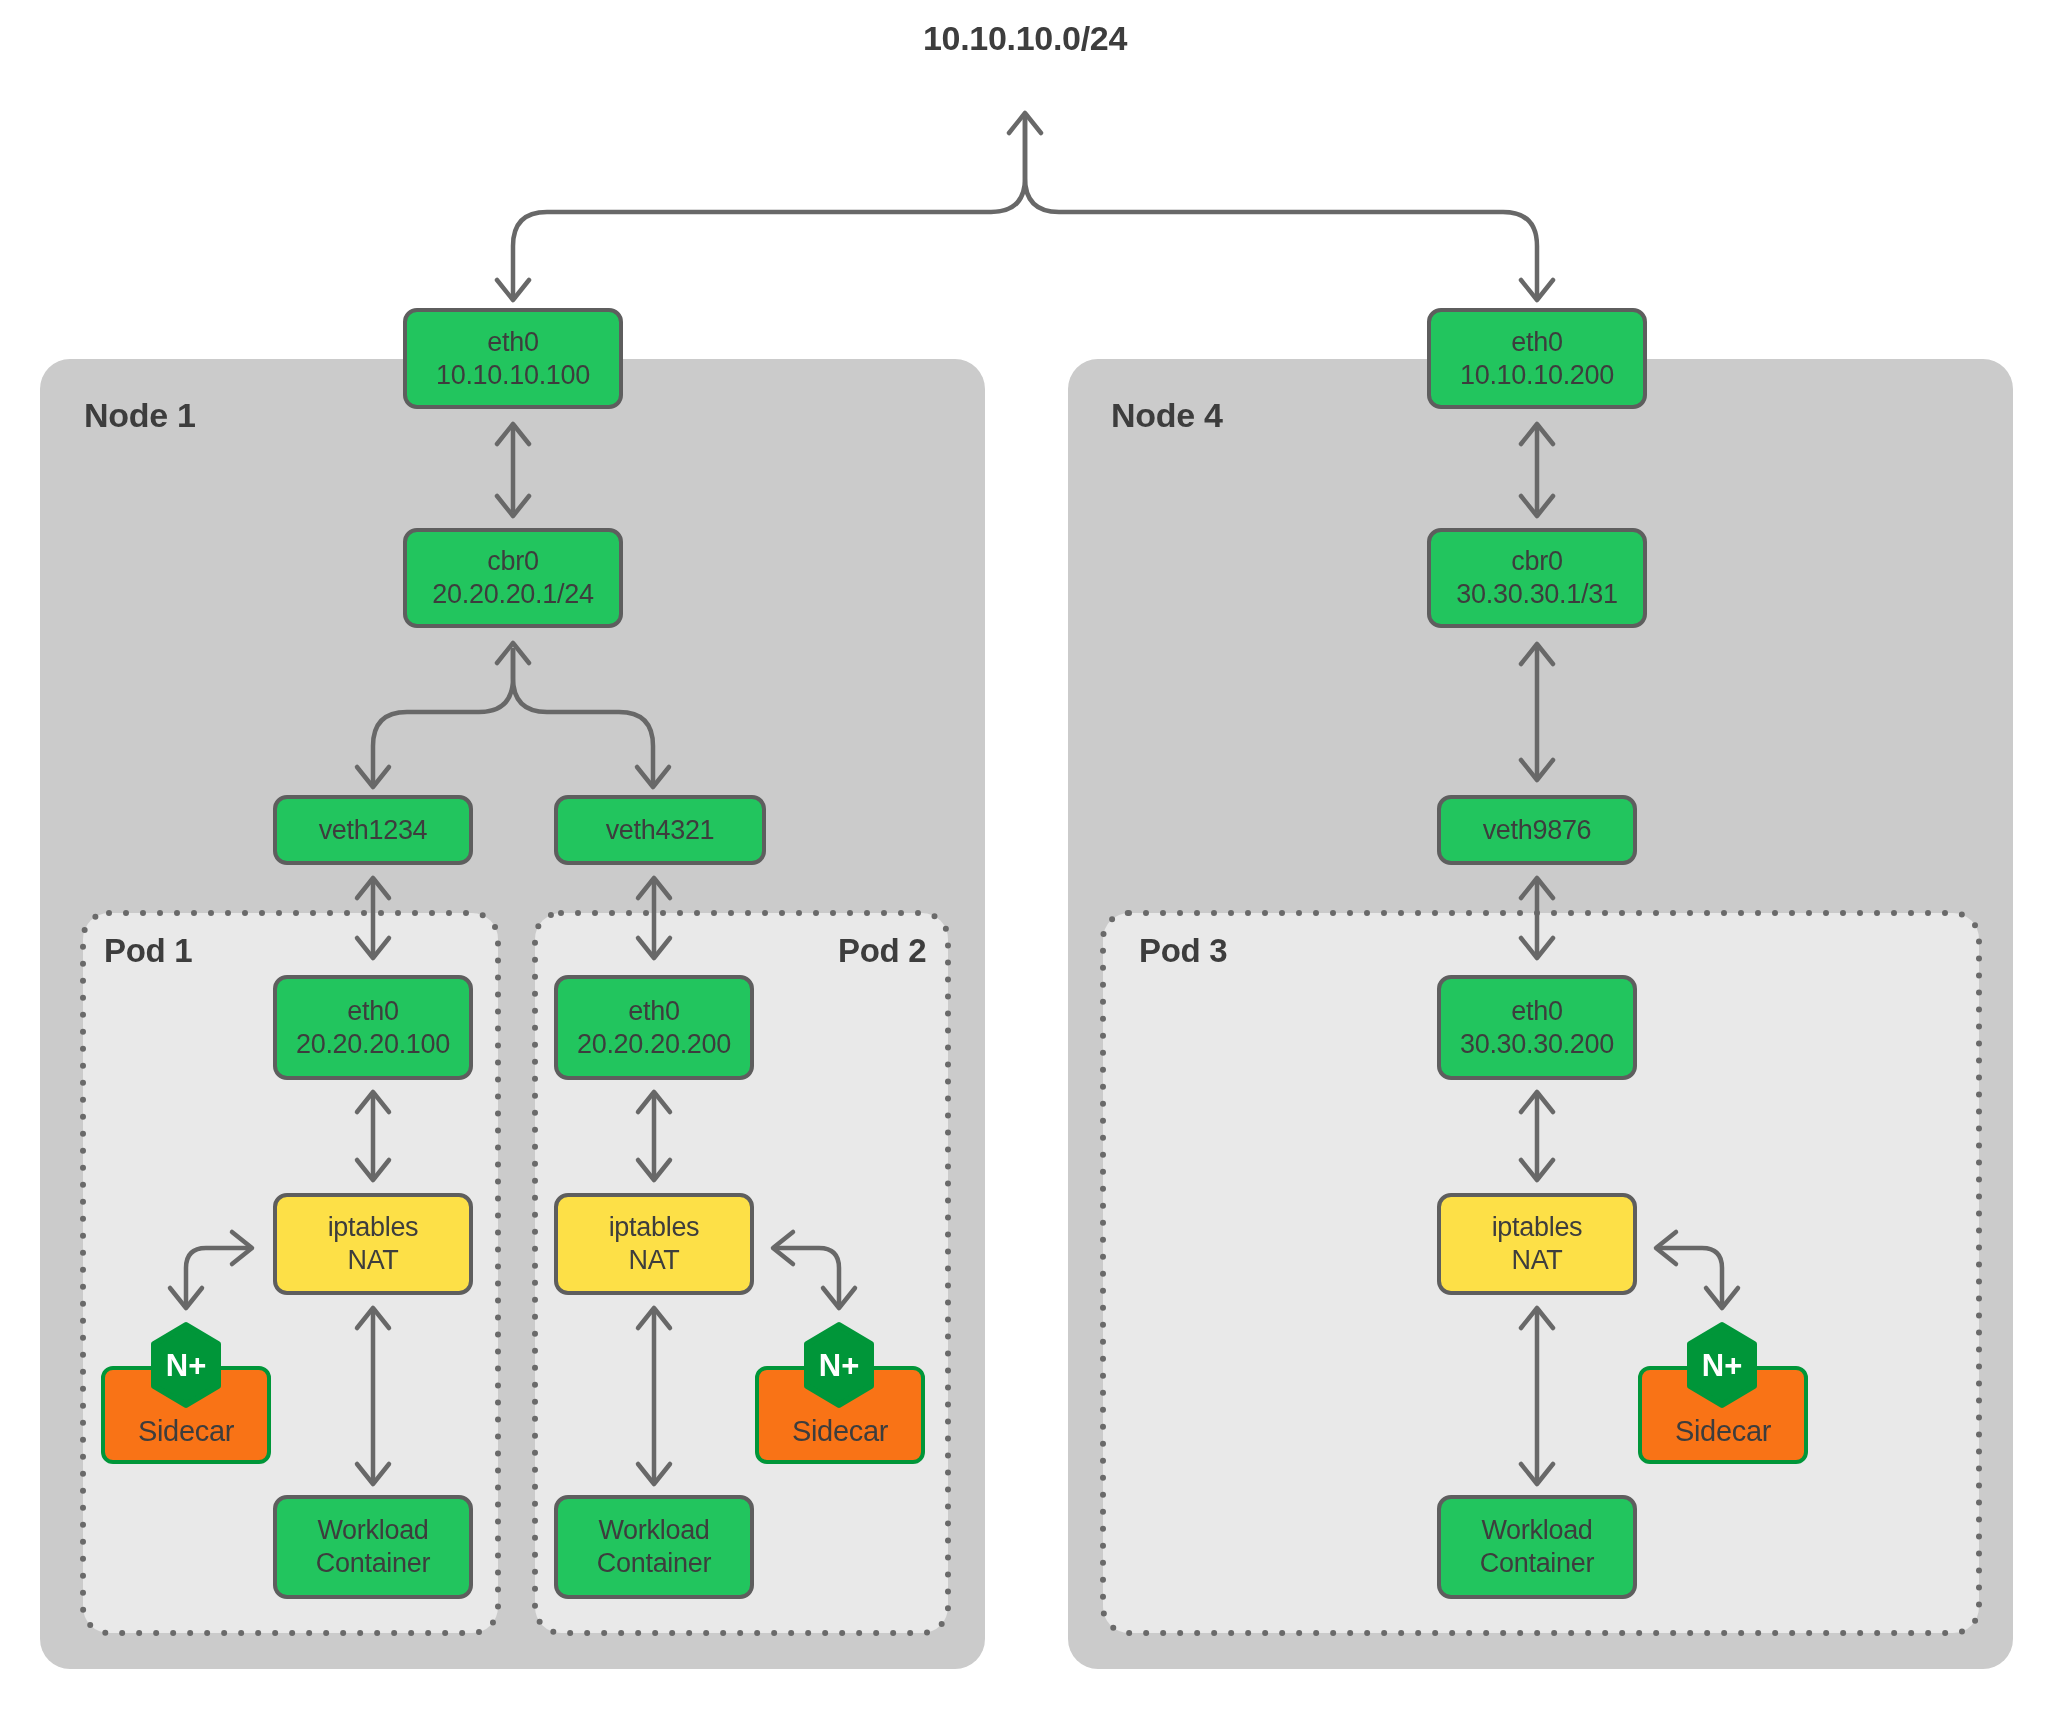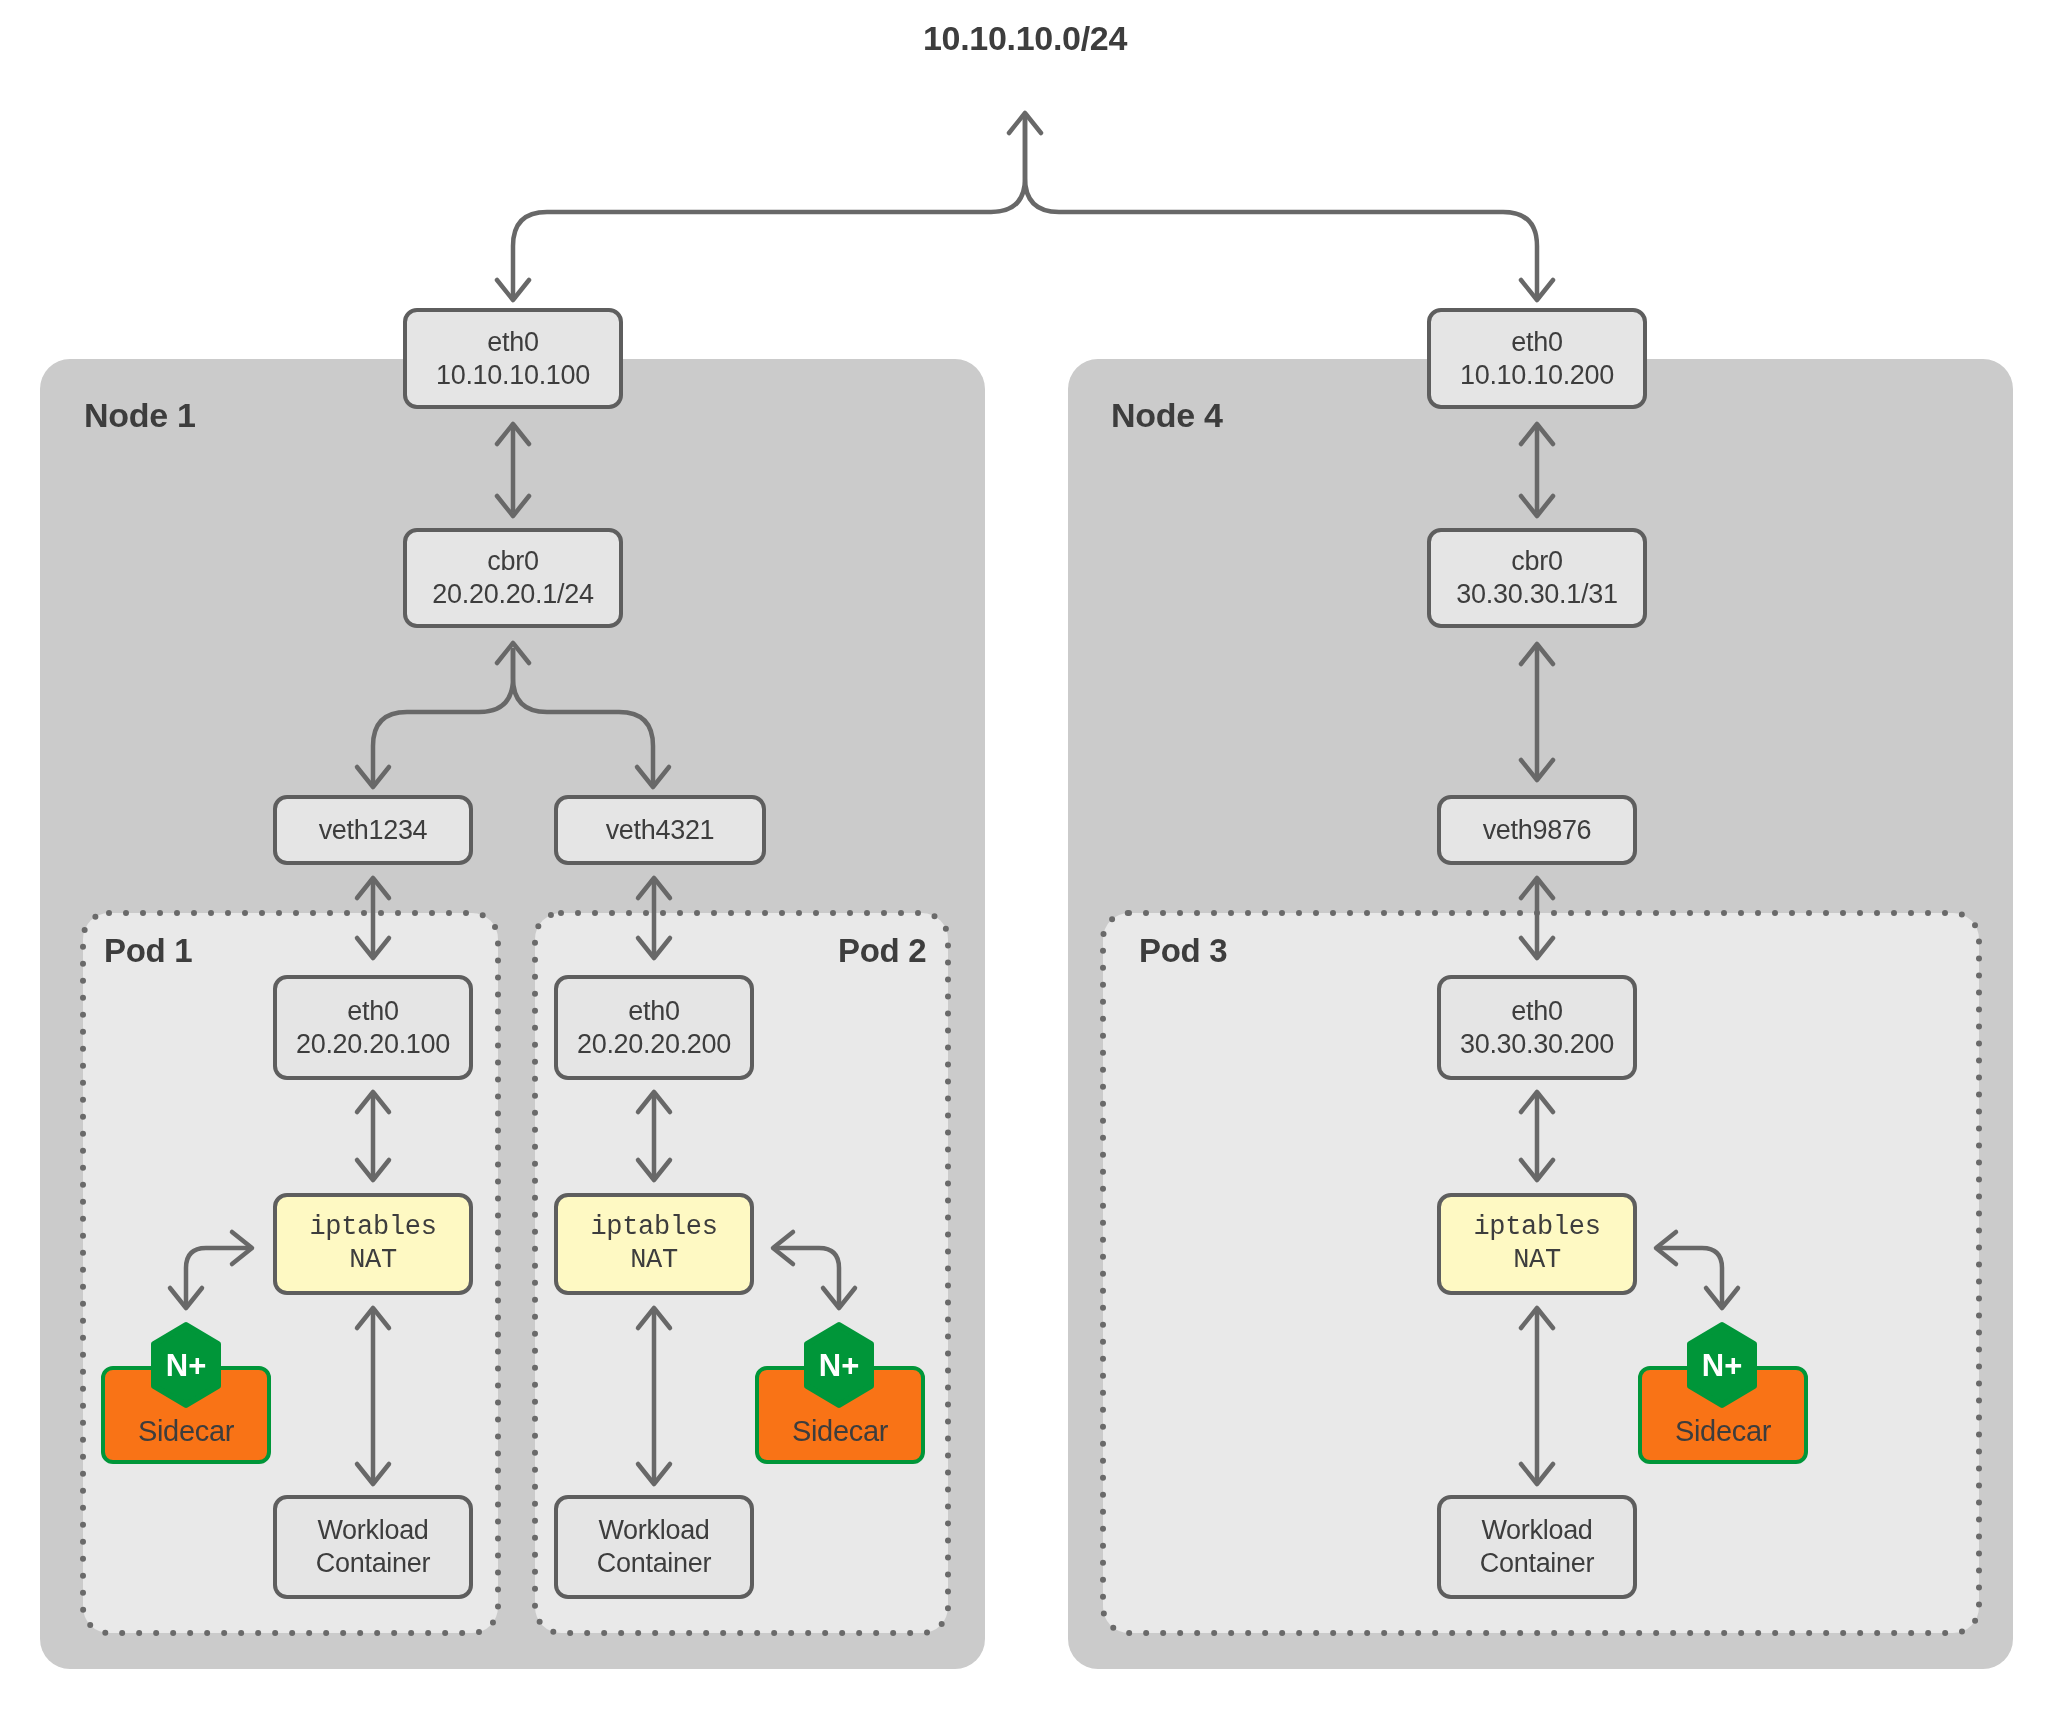--- a/index.html
+++ b/index.html
@@ -1,23 +1,23 @@
 <!DOCTYPE html>
 <html><head>
 <meta charset="utf-8">
 <style>
   html,body{margin:0;padding:0;background:#ffffff;}
   body{font-family:"Liberation Sans", sans-serif;}
   #canvas{position:relative;width:2048px;height:1714px;background:#ffffff;overflow:hidden;}
   .node{position:absolute;background:#cbcbcb;border-radius:30px;z-index:1;}
   svg.overlay{position:absolute;left:0;top:0;z-index:2;}
-  .box{position:absolute;background:#e5e5e5;border:4px solid #5e5e5e;border-radius:14px;
+  .box{position:absolute;background:#22c55e;border:4px solid #5e5e5e;border-radius:14px;
        display:flex;flex-direction:column;align-items:center;justify-content:center;text-align:center;
        color:#3d3d3d;font-size:27px;line-height:33px;box-sizing:border-box;z-index:3;letter-spacing:-0.3px;}
-  .box.nat{background:#fef9c3;font-family:Liberation Mono, monospace;}
+  .box.nat{background:#fde047;}
   .label{position:absolute;font-weight:bold;color:#3d3d3d;z-index:3;letter-spacing:-0.3px;}
   .host-label{position:absolute;left:825px;top:18px;width:400px;text-align:center;font-weight:bold;
        color:#3d3d3d;font-size:34px;line-height:41px;z-index:3;letter-spacing:-0.3px;}
   .node-label{font-size:34px;}
   .pod-label{font-size:33px;}
   .sidecar{position:absolute;width:170px;height:98px;background:#f97316;border:4px solid #009639;border-radius:12px;
        display:flex;align-items:flex-end;justify-content:center;padding-bottom:12px;box-sizing:border-box;
        color:#3d3d3d;font-size:29px;z-index:3;letter-spacing:-0.3px;}
   .hex{position:absolute;z-index:4;}
   .arrow{stroke:#686868;stroke-width:4.5;fill:none;stroke-linecap:round;stroke-linejoin:round;}

